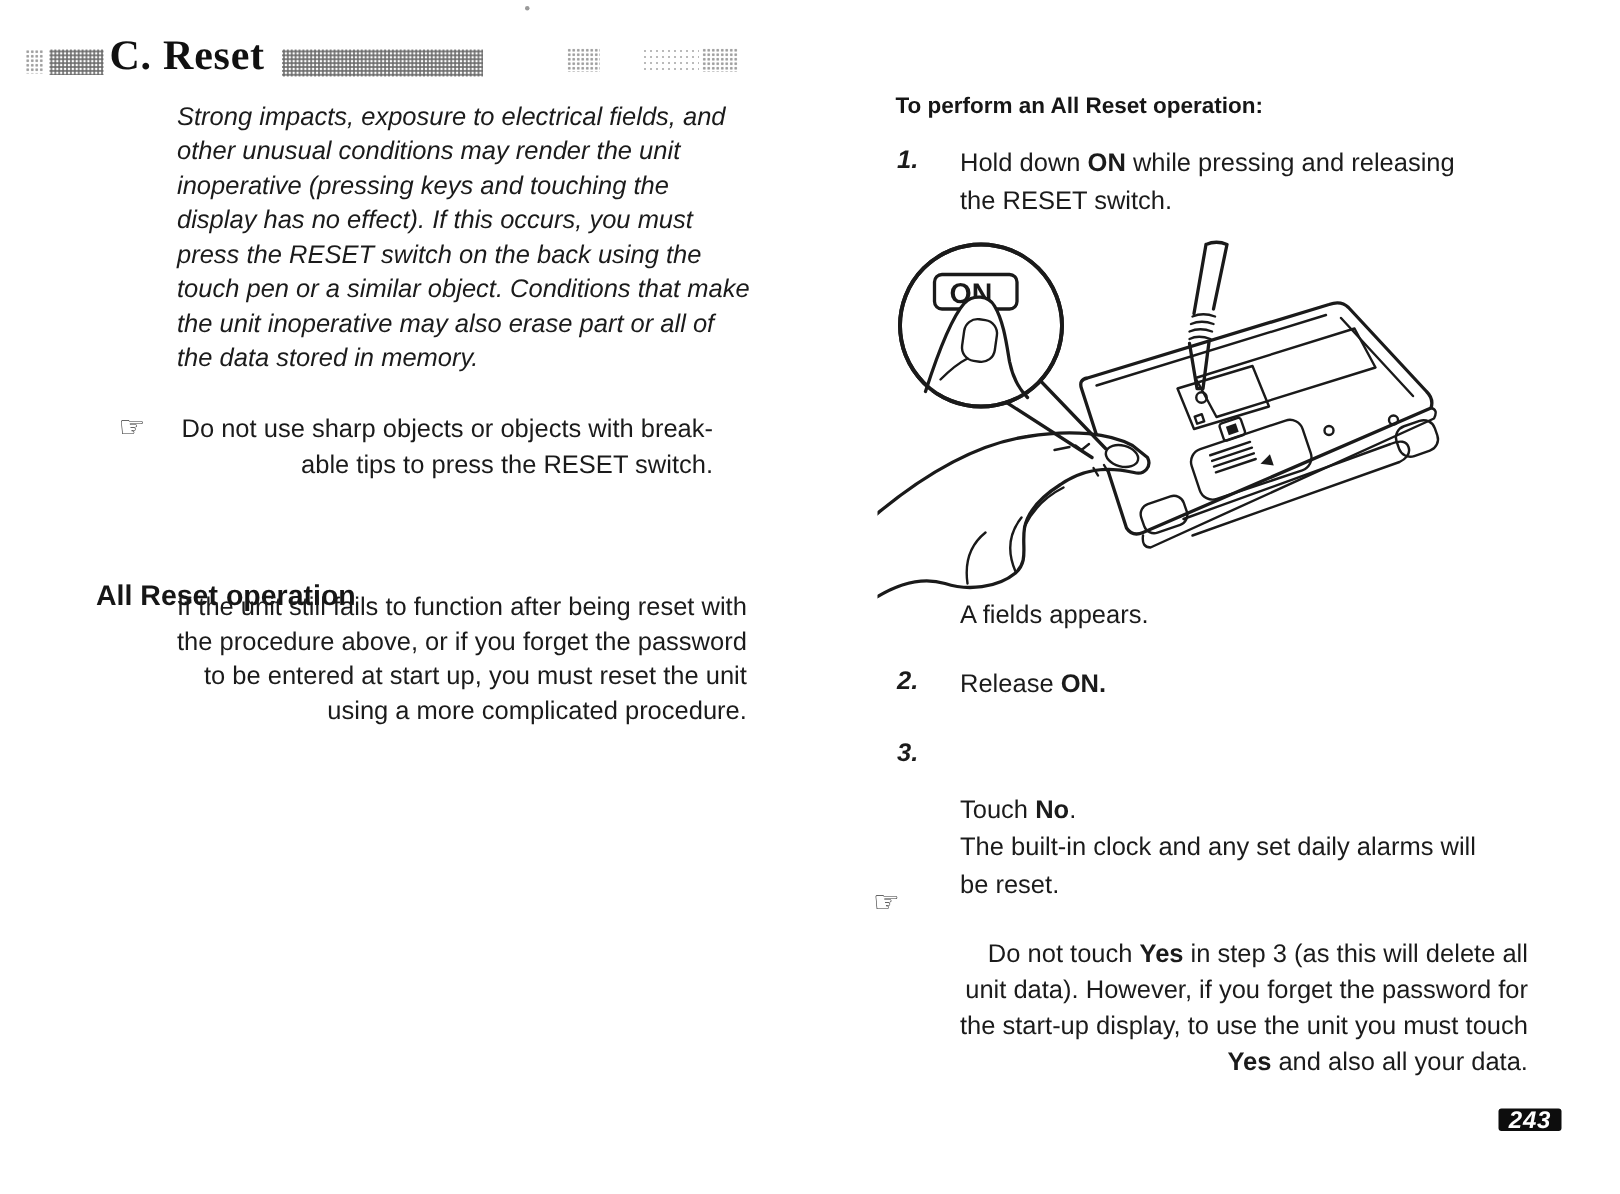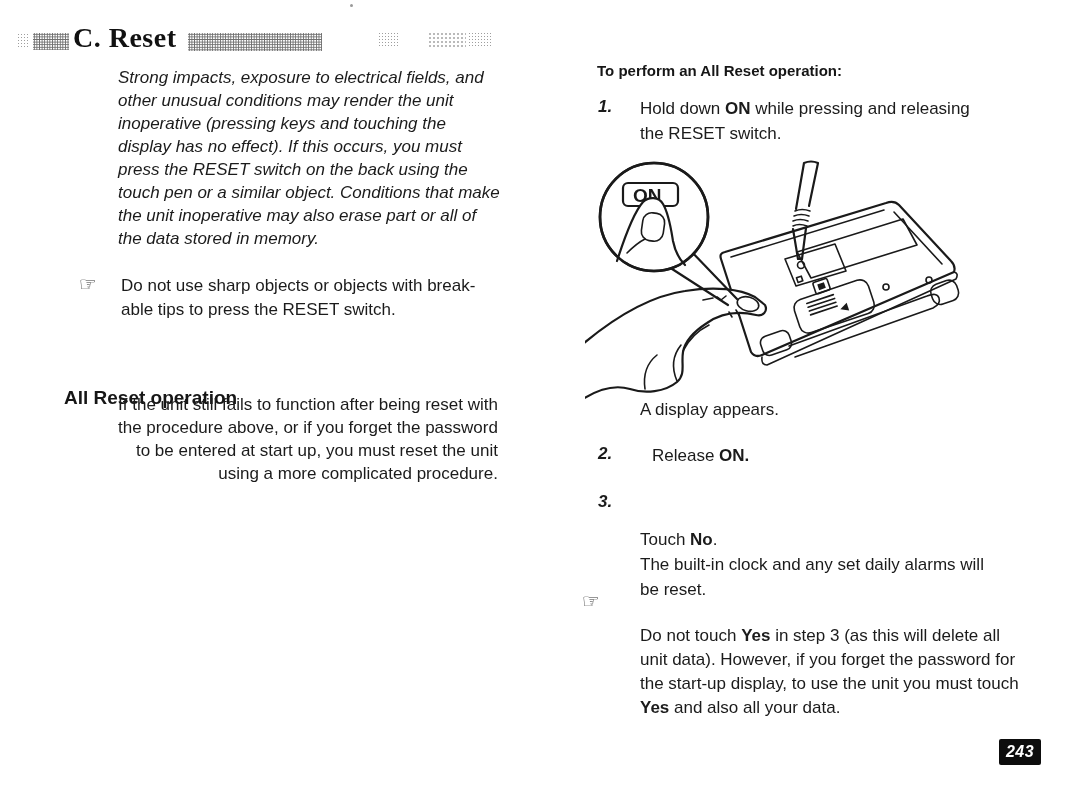--- a/index.html
+++ b/index.html
@@ -5,21 +5,21 @@
   html,body{margin:0;padding:0;}
   body{
     width:1080px;height:796px;position:relative;overflow:hidden;
     background:#ffffff;color:#1b1b1b;
     font-family:"Liberation Sans","DejaVu Sans",sans-serif;
   }
   .abs{position:absolute;}
   .pre{white-space:pre;}
   .body-text{font-size:17px;line-height:23px;}
   .rtext{font-size:17px;line-height:25px;}
-  .ntext{font-size:17px;line-height:24px;}
+  .ntext{font-size:17px;line-height:24px;text-align:right;}
   .b{font-weight:bold;}
   .page-title{
     font-family:"Liberation Serif","DejaVu Serif",serif;
     font-weight:bold;font-size:28px;letter-spacing:.5px;color:#111;
   }
   .section-heading{font-size:19px;font-weight:bold;color:#161616;margin-top:45px;}
   .proc-heading{font-size:15px;font-weight:bold;color:#161616;}
   .step-num{font-size:17px;font-weight:bold;font-style:italic;}
   .hand-icon{font-size:20px;color:#333;font-family:"DejaVu Sans",sans-serif;}
   
@@ -30,22 +30,22 @@
   .dots-dense{
     background-image:radial-gradient(#5e5e5e 1px,transparent 1.15px);
     background-size:2.6px 2.6px;opacity:.9;
   }
   .dots-light{
     background-image:radial-gradient(#a9a9a9 .8px,transparent 1px);
     background-size:4px 4px;opacity:.8;
   }
   .speck{width:3px;height:3px;background:#9a9a9a;border-radius:50%;}
   .page-badge{
-    width:42px;height:26px;background:#0d0d0d;border-radius:2px;
-    display:flex;align-items:center;justify-content:center;
+    width:42px;height:15px;background:#0d0d0d;border-radius:2px;
+    display:flex;justify-content:center;
   }
   .page-badge span{
     color:#fff;font-weight:bold;font-style:italic;font-size:16px;letter-spacing:.5px;
   }
   svg .ln{fill:none;stroke:#1a1a1a;stroke-width:2.2;stroke-linecap:round;stroke-linejoin:round;}
   svg .thin{fill:none;stroke:#1a1a1a;stroke-width:1.6;stroke-linecap:round;stroke-linejoin:round;}
   svg .wht{fill:#ffffff;stroke:#1a1a1a;stroke-width:2.2;stroke-linecap:round;stroke-linejoin:round;}
   svg .fillblk{fill:#1a1a1a;stroke:none;}
   svg text{font-family:"Liberation Sans","DejaVu Sans",sans-serif;}
 </style>
@@ -136,24 +136,24 @@
     <circle class="wht" cx="69" cy="64" r="54" style="stroke-width:2.6"></circle>
     <rect class="ln" x="38" y="30" width="55" height="23" rx="5"></rect>
     <text x="48" y="49" font-size="19" font-weight="bold" fill="#1a1a1a">ON</text>
     <path class="wht" d="M 32,108 C 41,80 50,58 58,49 C 64,43 74,44 78,51 C 84,61 86,76 88,88 C 90,98 94,106 100,112"></path>
     <rect class="thin" x="57" y="60" width="22" height="28" rx="9" transform="rotate(8 68 74)"></rect>
     <path class="thin" d="M 42,100 C 50,92 56,88 60,86"></path>
     <circle cx="69" cy="64" r="54" fill="none" stroke="#1a1a1a" stroke-width="2.6"></circle>
   </g>
 </svg>
 
-<div class="abs pre rtext" style="left:640px;top:397px;">A display appears.</div>
+<div class="abs pre rtext" style="left:640px;top:397px;">A fields appears.</div>
 
 <div class="abs step-num" style="left:598px;top:444px;">2.</div>
-<div class="abs pre rtext" style="left:640px;top:443px;margin-left:12px;"><span>Release </span><span class="b">ON.</span></div>
+<div class="abs pre rtext" style="left:640px;top:443px;"><span>Release </span><span class="b">ON.</span></div>
 
 <div class="abs step-num" style="left:598px;top:492px;">3.</div>
 <div class="abs pre rtext" style="left:640px;top:491px;margin-top:36px;"><span>Touch </span><span class="b">No</span><span>.
 The built-in clock and any set daily alarms will
 be reset.</span></div>
 
 <div class="abs hand-icon" style="left:582px;top:589px;">☞</div>
 <div class="abs pre ntext" style="left:640px;top:624px;"><span>Do not touch </span><span class="b">Yes</span><span> in step 3 (as this will delete all
 unit data). However, if you forget the password for
 the start-up display, to use the unit you must touch

